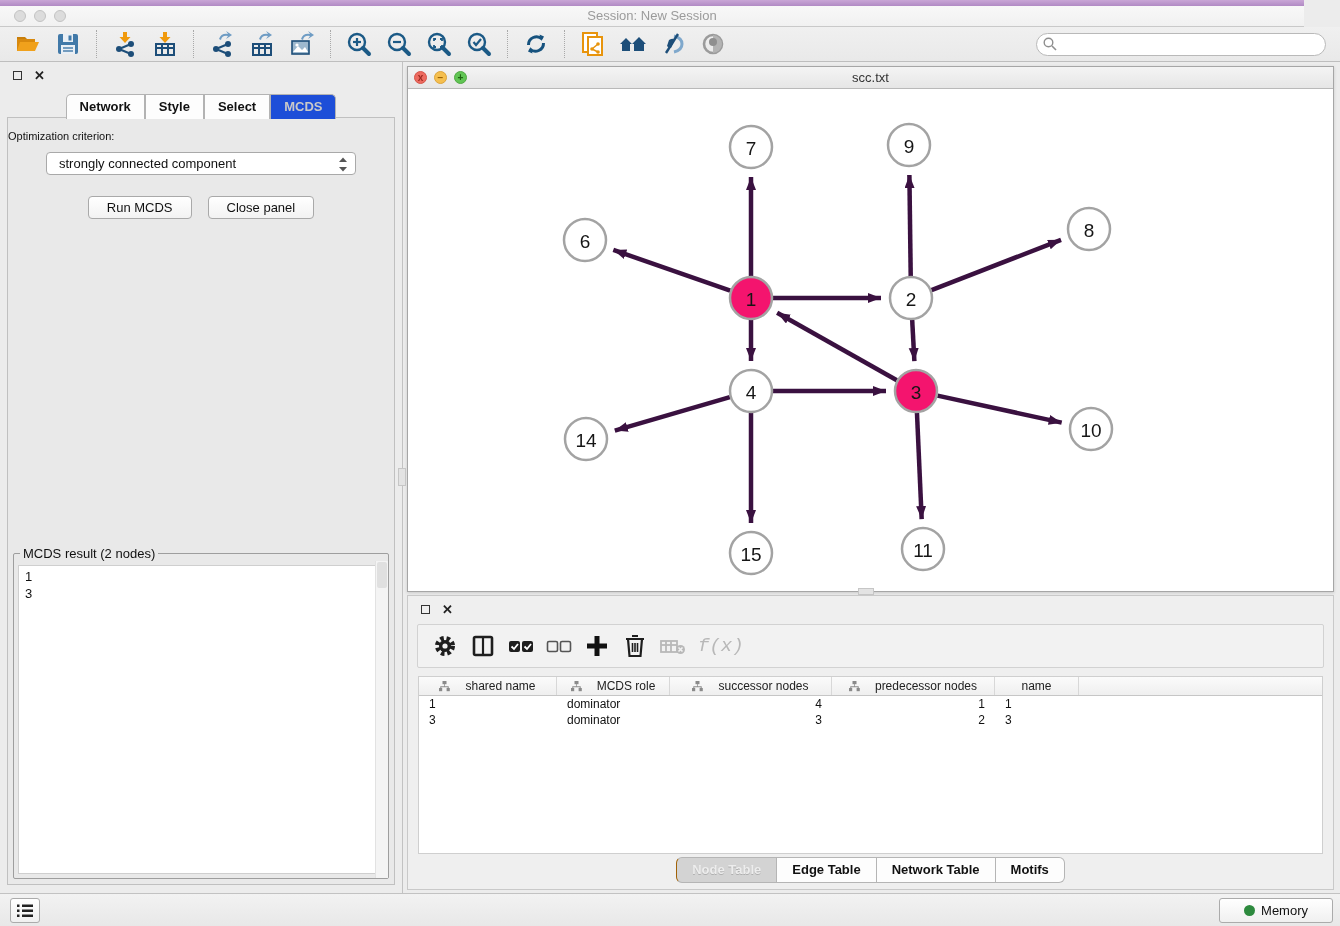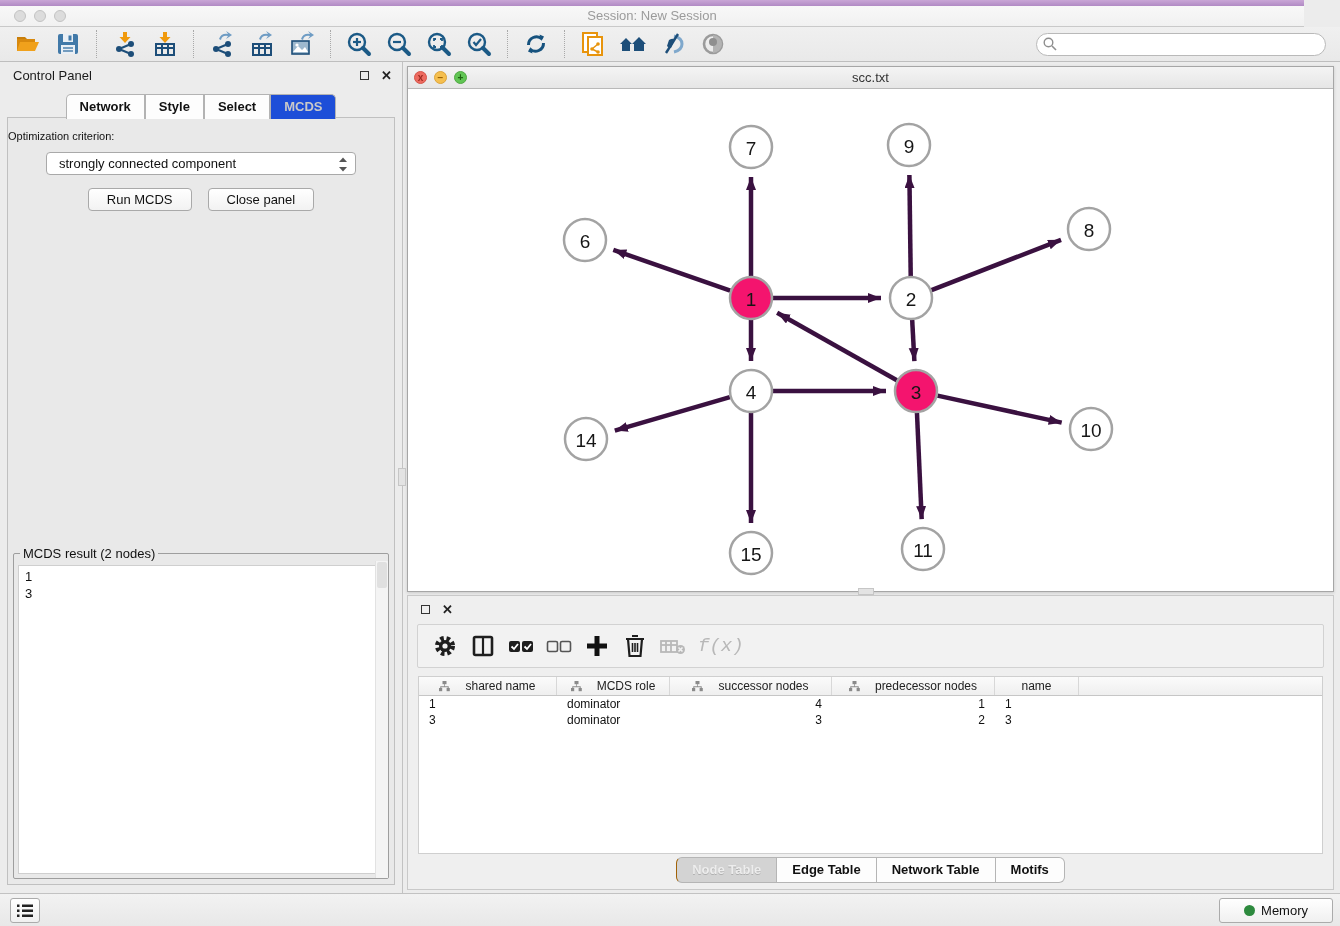--- a/index.html
+++ b/index.html
@@ -50,21 +50,21 @@
 
   .cp-body { position:absolute; left:7px; right:7px; top:55px; bottom:8px;
     background:#E9E9E9; border:1px solid #C0C0C0; }
   .opt-label { text-align:left; margin-top:12px; font-size:11px; color:#111; }
   .dropdown { position:relative; margin:10px 38px 0; height:23px; background:#fff;
     border:1px solid #A9A9A9; border-radius:4px; font-size:13px; color:#111;
     display:flex; align-items:center; padding:0 16px 0 12px; cursor:default; }
   .dropdown .stepper { position:absolute; right:6px; top:3px; }
   .btn-row { display:flex; justify-content:center; gap:16px; margin-top:13px; }
   .pushbtn { background:linear-gradient(#FFFFFF,#F2F2F2); border:1px solid #A9A9A9;
-    border-radius:4px; font-size:13px; color:#111; padding:3px 18px; cursor:default; }
+    border-radius:4px; font-size:13px; color:#111; padding:3px 18px; cursor:default;margin-top:8px; }
 
   fieldset.result-box { position:absolute; left:5px; right:5px; top:428px; bottom:5px;
     border:1px solid #9E9E9E; border-radius:2px; padding:4px; background:#E9E9E9; }
   fieldset.result-box legend { font-size:13px; color:#111; padding:0 3px; margin-left:2px; }
   .result-area { position:relative; width:100%; height:100%; background:#fff;
     border:1px solid #CFCFCF; font-size:13px; color:#111; padding:2px 6px;
     line-height:17px; white-space:pre-line; }
   .result-scroll { position:absolute; right:0; top:0; bottom:0; width:13px;
     background:#F4F4F4; border-left:1px solid #E2E2E2; }
   .result-scroll .thumb { position:absolute; top:1px; left:1px; right:1px; height:26px;
@@ -281,21 +281,20 @@
     <svg width="14" height="14" viewBox="0 0 14 14">
         <circle cx="5.5" cy="5.5" r="4.3" fill="none" stroke="#8E8E8E" stroke-width="1.4"></circle>
         <line x1="9" y1="9" x2="13" y2="13" stroke="#8E8E8E" stroke-width="1.6"></line>
       </svg>
     <input type="text" placeholder="" style="">
   </div>
 </div>
 
 <div class="control-panel">
   <div class="panel-header">
-    <span class="ph-title">Control Panel</span>
     <span class="float-box"></span>
     <span class="close-x">✕</span>
   </div>
   <div class="cp-tabs">
       <div class="cp-tab">Network</div>
       <div class="cp-tab">Style</div>
       <div class="cp-tab">Select</div>
       <div class="cp-tab active">MCDS</div>
     </div>
   <div class="cp-body">

